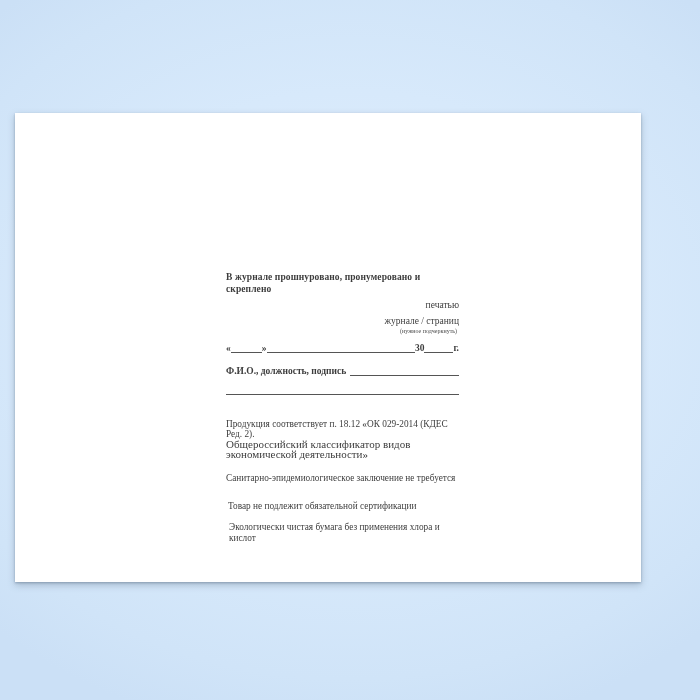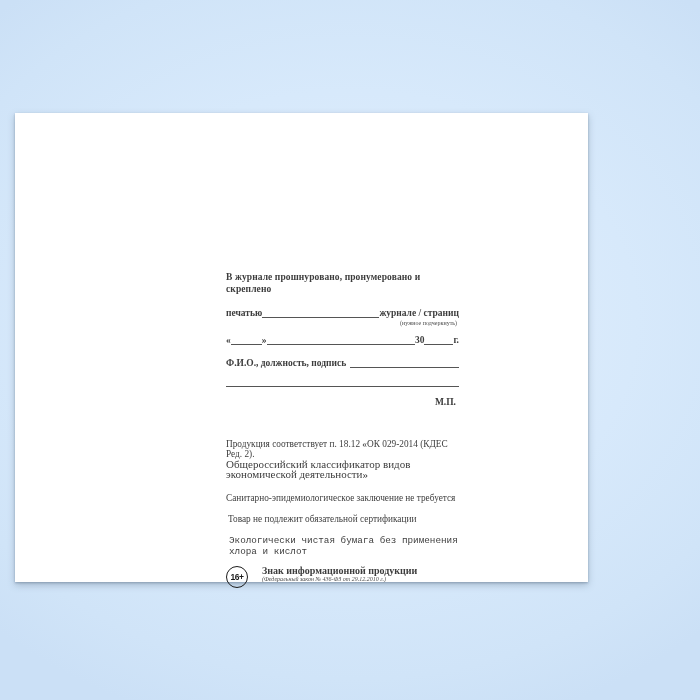--- a/index.html
+++ b/index.html
@@ -12,21 +12,21 @@
     height: 700px;
     overflow: hidden;
     background: radial-gradient(ellipse 520px 420px at 50% 46%, #e3effc 0%, #d7e9fb 55%, #d0e4f8 85%, #cbe0f6 100%);
     font-family: "Liberation Serif", "DejaVu Serif", serif;
     color: #3d3d3d;
   }
   .paper {
     position: absolute;
     left: 15px;
     top: 113px;
-    width: 573px;
+    width: 626px;
     height: 469px;
     background: #ffffff;
     box-shadow: 0 1px 2px rgba(92,112,134,0.45), 0 3px 7px rgba(92,112,134,0.38);
   }
   .textblock {
     position: absolute;
     left: 211px;
     top: 158px;
     width: 233px;
     font-size: 9.5px;
@@ -39,46 +39,46 @@
   .blank {
     border-bottom: 1px solid #555;
     height: 2px;
     margin-bottom: 1px;
   }
   .blank.grow { flex: 1 1 auto; }
   .bind-line1 {
     font-weight: 600;
     letter-spacing: 0.1px;
   }
-  .seal-row { margin-top: 12px; font-weight: 700; }
+  .seal-row { margin-top: 4px; font-weight: 400; flex-direction: column; }
   .underline-note {
     font-size: 6px;
     line-height: 7px;
     text-align: right;
     color: #4a4a4a;
     padding-right: 2px;
     margin-top: 1px;
   }
   .date-row { margin-top: 7px; font-weight: 600; }
   .name-row { margin-top: 11px; font-weight: 600; text-align: right; }
   .full-blank { margin-top: 15px; width: 100%; }
   .seal-abbr {
     margin-top: 9px;
     text-align: right;
     padding-right: 3px;
     font-weight: 600;
   }
-  .compliance { margin-top: 31px; }
+  .compliance { margin-top: 24px; }
   .compliance .c1 { font-size: 9.3px; line-height: 10px; }
   .compliance .c2 { font-size: 11px; line-height: 10px; }
   .compliance .c3 { font-size: 8.6px; line-height: 10px; font-style: italic; }
   .statement { font-size: 9.3px; line-height: 11px; }
   .st-0 { margin-top: 14px; }
-  .st-1 { margin-top: 10px; padding-left: 2px; }
-  .st-2 { margin-top: 10px; padding-left: 3px; font-family: Liberation Mono, monospace; }
+  .st-1 { margin-top: 17px; padding-left: 2px; }
+  .st-2 { margin-top: 10px; padding-left: 3px; }
   .agemark {
     margin-top: 8px;
     display: flex;
     align-items: flex-start;
   }
   .age-badge {
     flex: 0 0 auto;
     width: 20px;
     height: 20px;
     margin-top: 1px;
@@ -134,34 +134,26 @@
         <span>г.</span>
       </div>
 
       <div class="row name-row">
         <span class="sp">Ф.И.О., должность, подпись</span>
         <span class="blank grow" style="margin-left:4px"></span>
       </div>
 
       <div class="blank full-blank"></div>
 
-      <div class="seal-abbr">М.П.</div>
 
       <div class="compliance">
         <div class="c1">Продукция соответствует п. 18.12 «ОК 029-2014 (КДЕС Ред. 2).</div>
         <div class="c2">Общероссийский классификатор видов экономической деятельности»</div>
       </div>
 
       <div class="statement st-0">Санитарно-эпидемиологическое заключение не требуется</div>
       <div class="statement st-1">Товар не подлежит обязательной сертификации</div>
       <div class="statement st-2">Экологически чистая бумага без применения хлора и кислот</div>
 
-      <div class="agemark">
-        <div class="age-badge">16+</div>
-        <div class="age-text">
-          <div class="age-title">Знак информационной продукции</div>
-          <div class="age-law">(Федеральный закон № 436-ФЗ от 29.12.2010 г.)</div>
-        </div>
-      </div>
 
     </div>
   </div>
 </div>
 
 </body></html>

